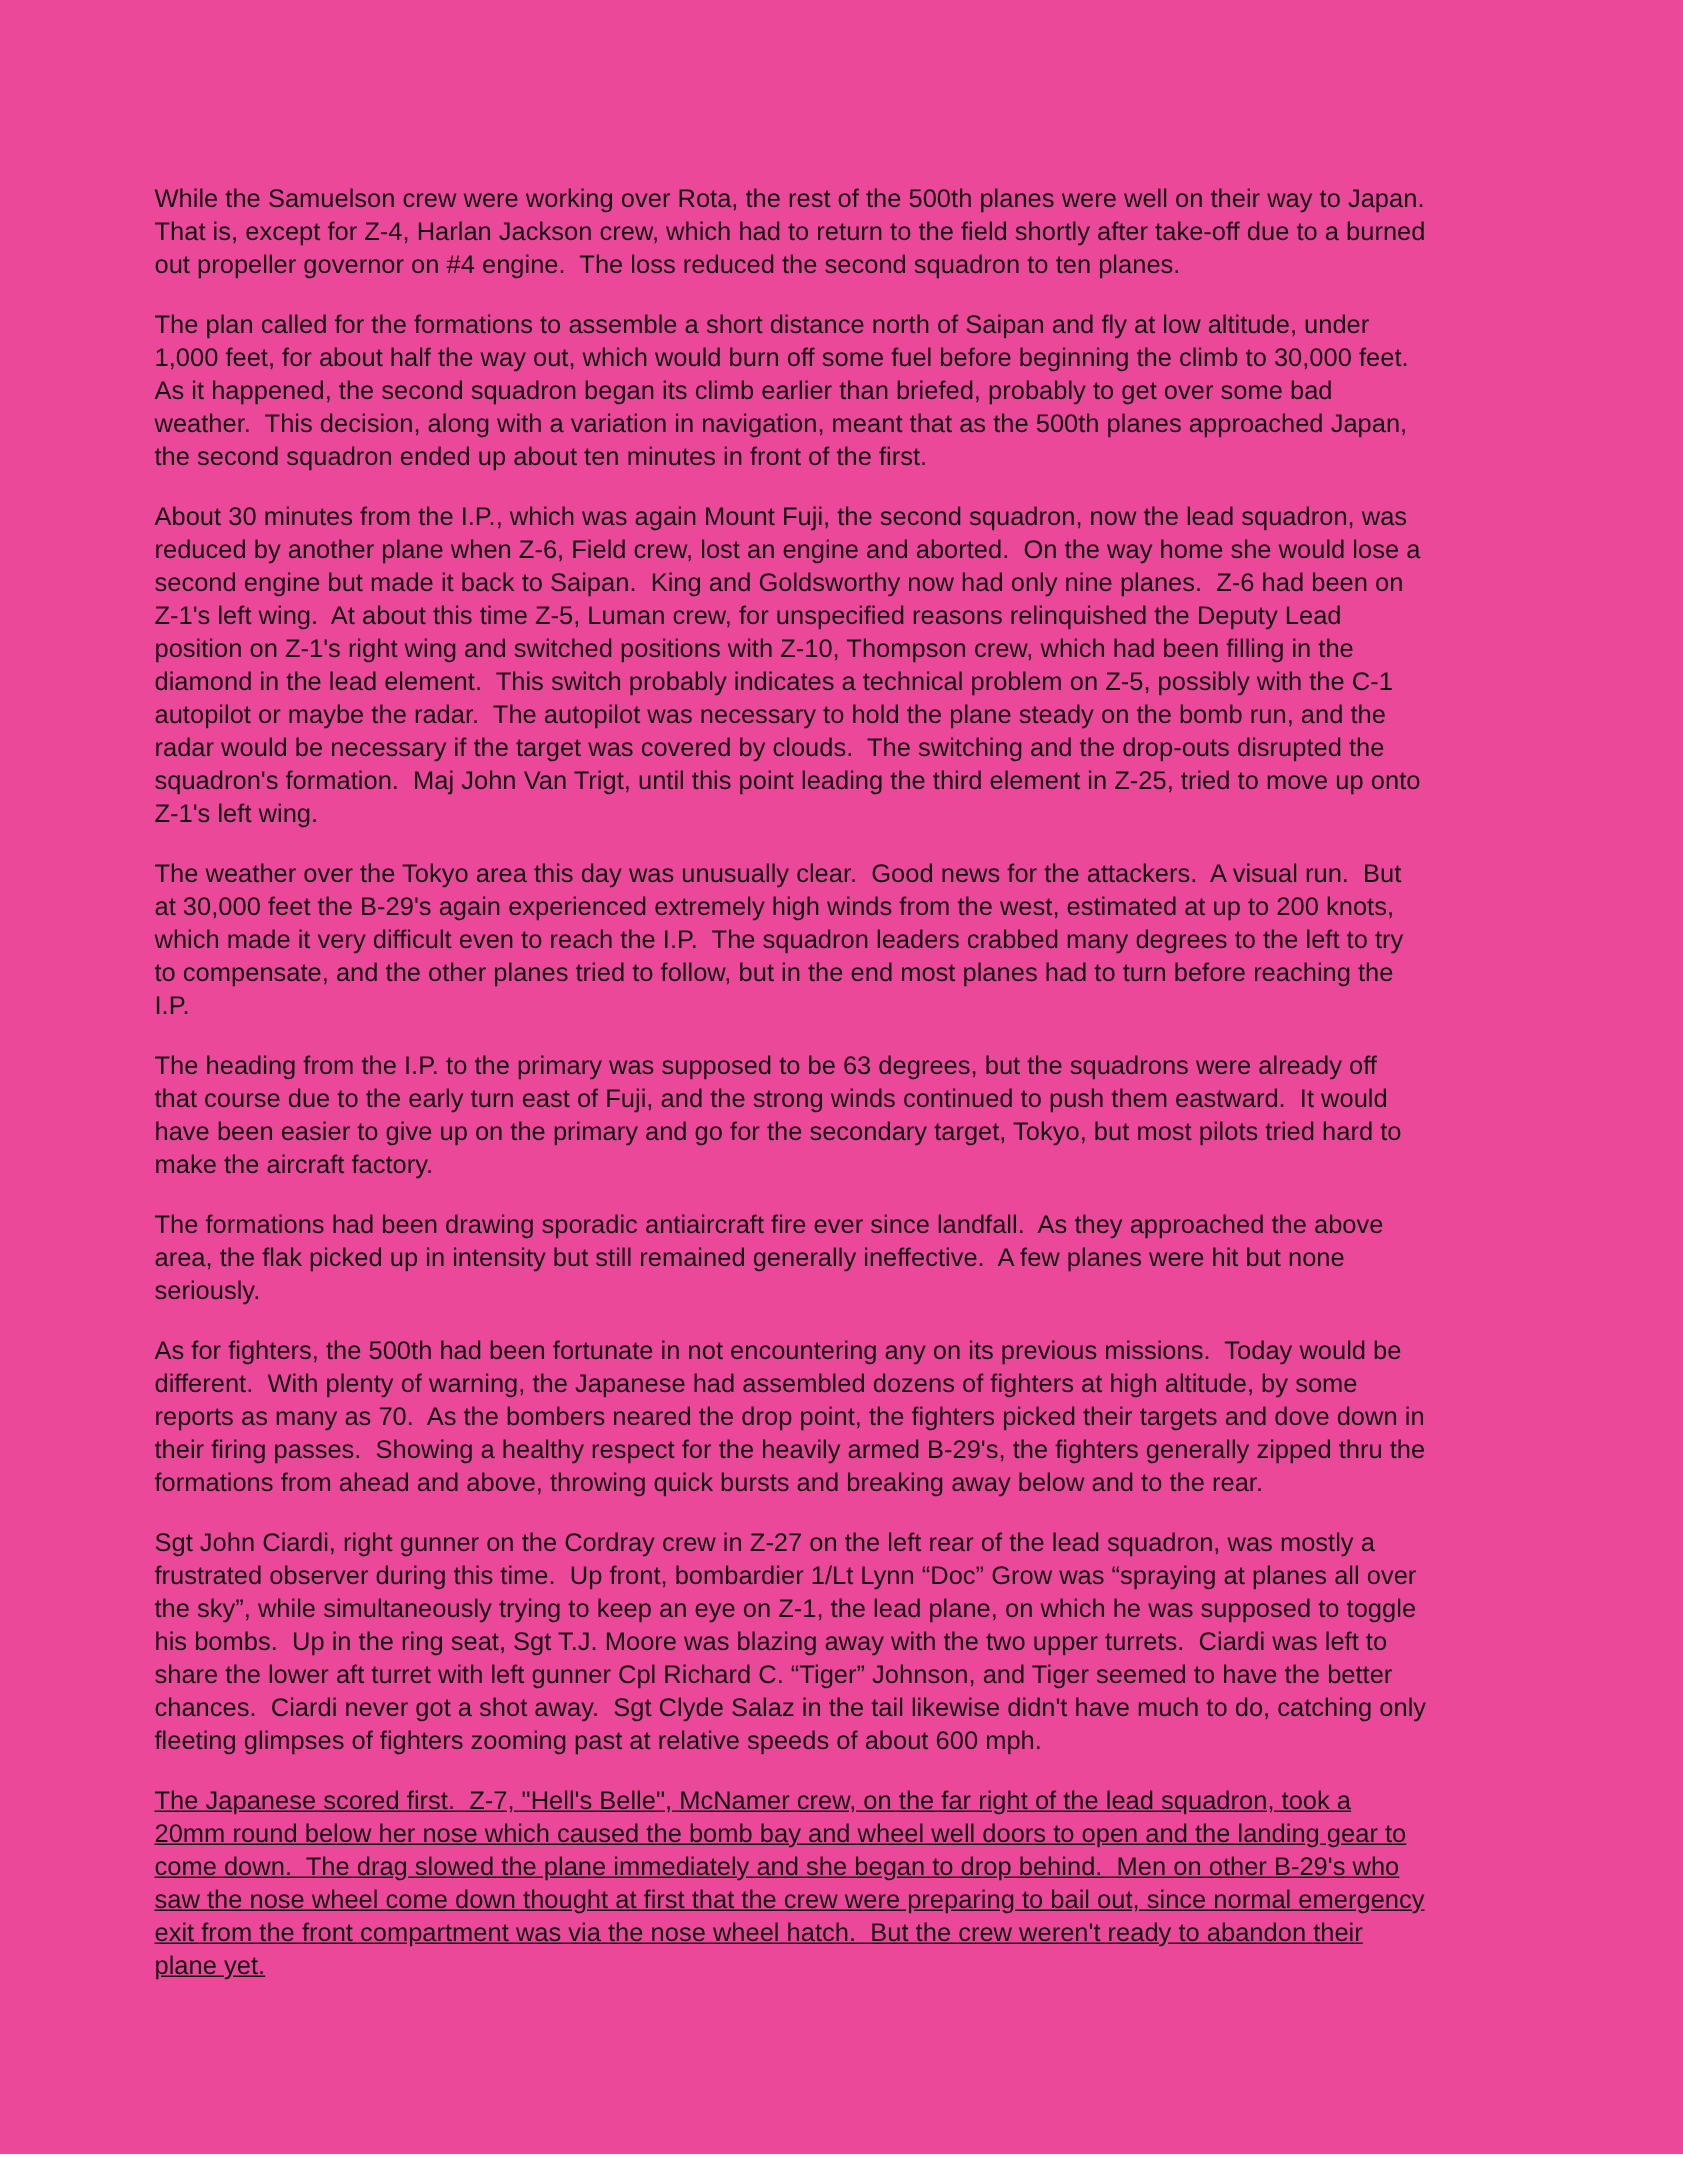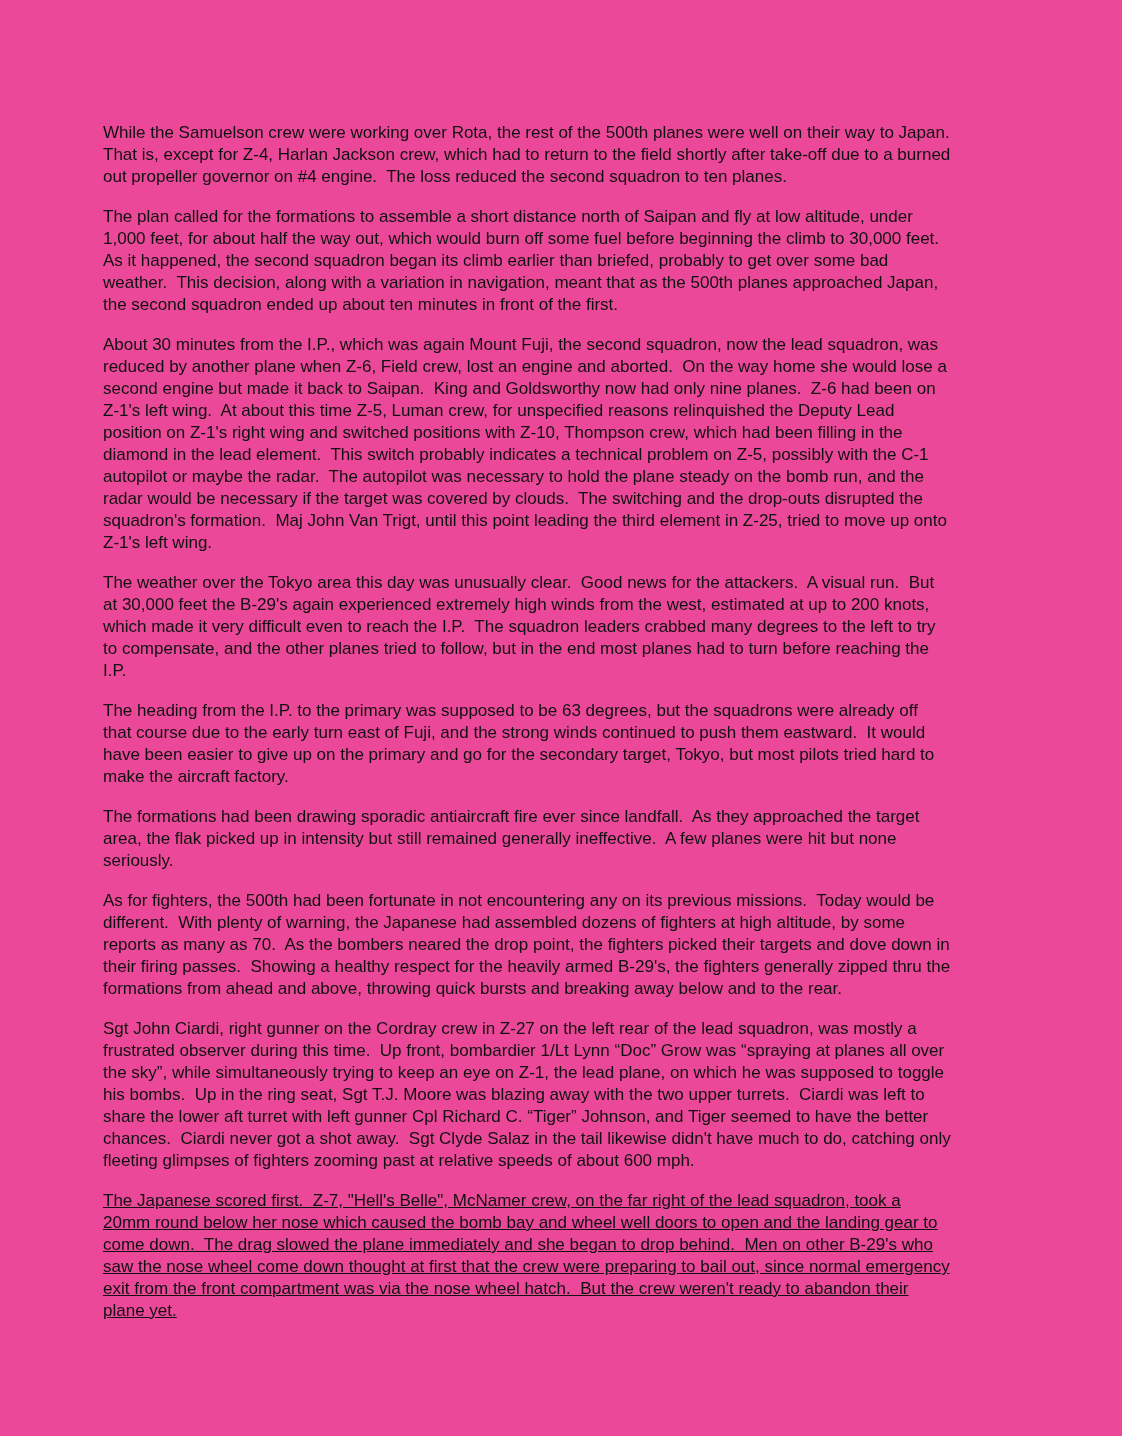--- a/index.html
+++ b/index.html
@@ -59,21 +59,21 @@
 Z-1's left wing.</p>
     <p>The weather over the Tokyo area this day was unusually clear.  Good news for the attackers.  A visual run.  But
 at 30,000 feet the B-29's again experienced extremely high winds from the west, estimated at up to 200 knots,
 which made it very difficult even to reach the I.P.  The squadron leaders crabbed many degrees to the left to try
 to compensate, and the other planes tried to follow, but in the end most planes had to turn before reaching the
 I.P.</p>
     <p>The heading from the I.P. to the primary was supposed to be 63 degrees, but the squadrons were already off
 that course due to the early turn east of Fuji, and the strong winds continued to push them eastward.  It would
 have been easier to give up on the primary and go for the secondary target, Tokyo, but most pilots tried hard to
 make the aircraft factory.</p>
-    <p>The formations had been drawing sporadic antiaircraft fire ever since landfall.  As they approached the target
+    <p>The formations had been drawing sporadic antiaircraft fire ever since landfall.  As they approached the above
 area, the flak picked up in intensity but still remained generally ineffective.  A few planes were hit but none
 seriously.</p>
     <p>As for fighters, the 500th had been fortunate in not encountering any on its previous missions.  Today would be
 different.  With plenty of warning, the Japanese had assembled dozens of fighters at high altitude, by some
 reports as many as 70.  As the bombers neared the drop point, the fighters picked their targets and dove down in
 their firing passes.  Showing a healthy respect for the heavily armed B-29's, the fighters generally zipped thru the
 formations from ahead and above, throwing quick bursts and breaking away below and to the rear.</p>
     <p>Sgt John Ciardi, right gunner on the Cordray crew in Z-27 on the left rear of the lead squadron, was mostly a
 frustrated observer during this time.  Up front, bombardier 1/Lt Lynn “Doc” Grow was “spraying at planes all over
 the sky”, while simultaneously trying to keep an eye on Z-1, the lead plane, on which he was supposed to toggle

